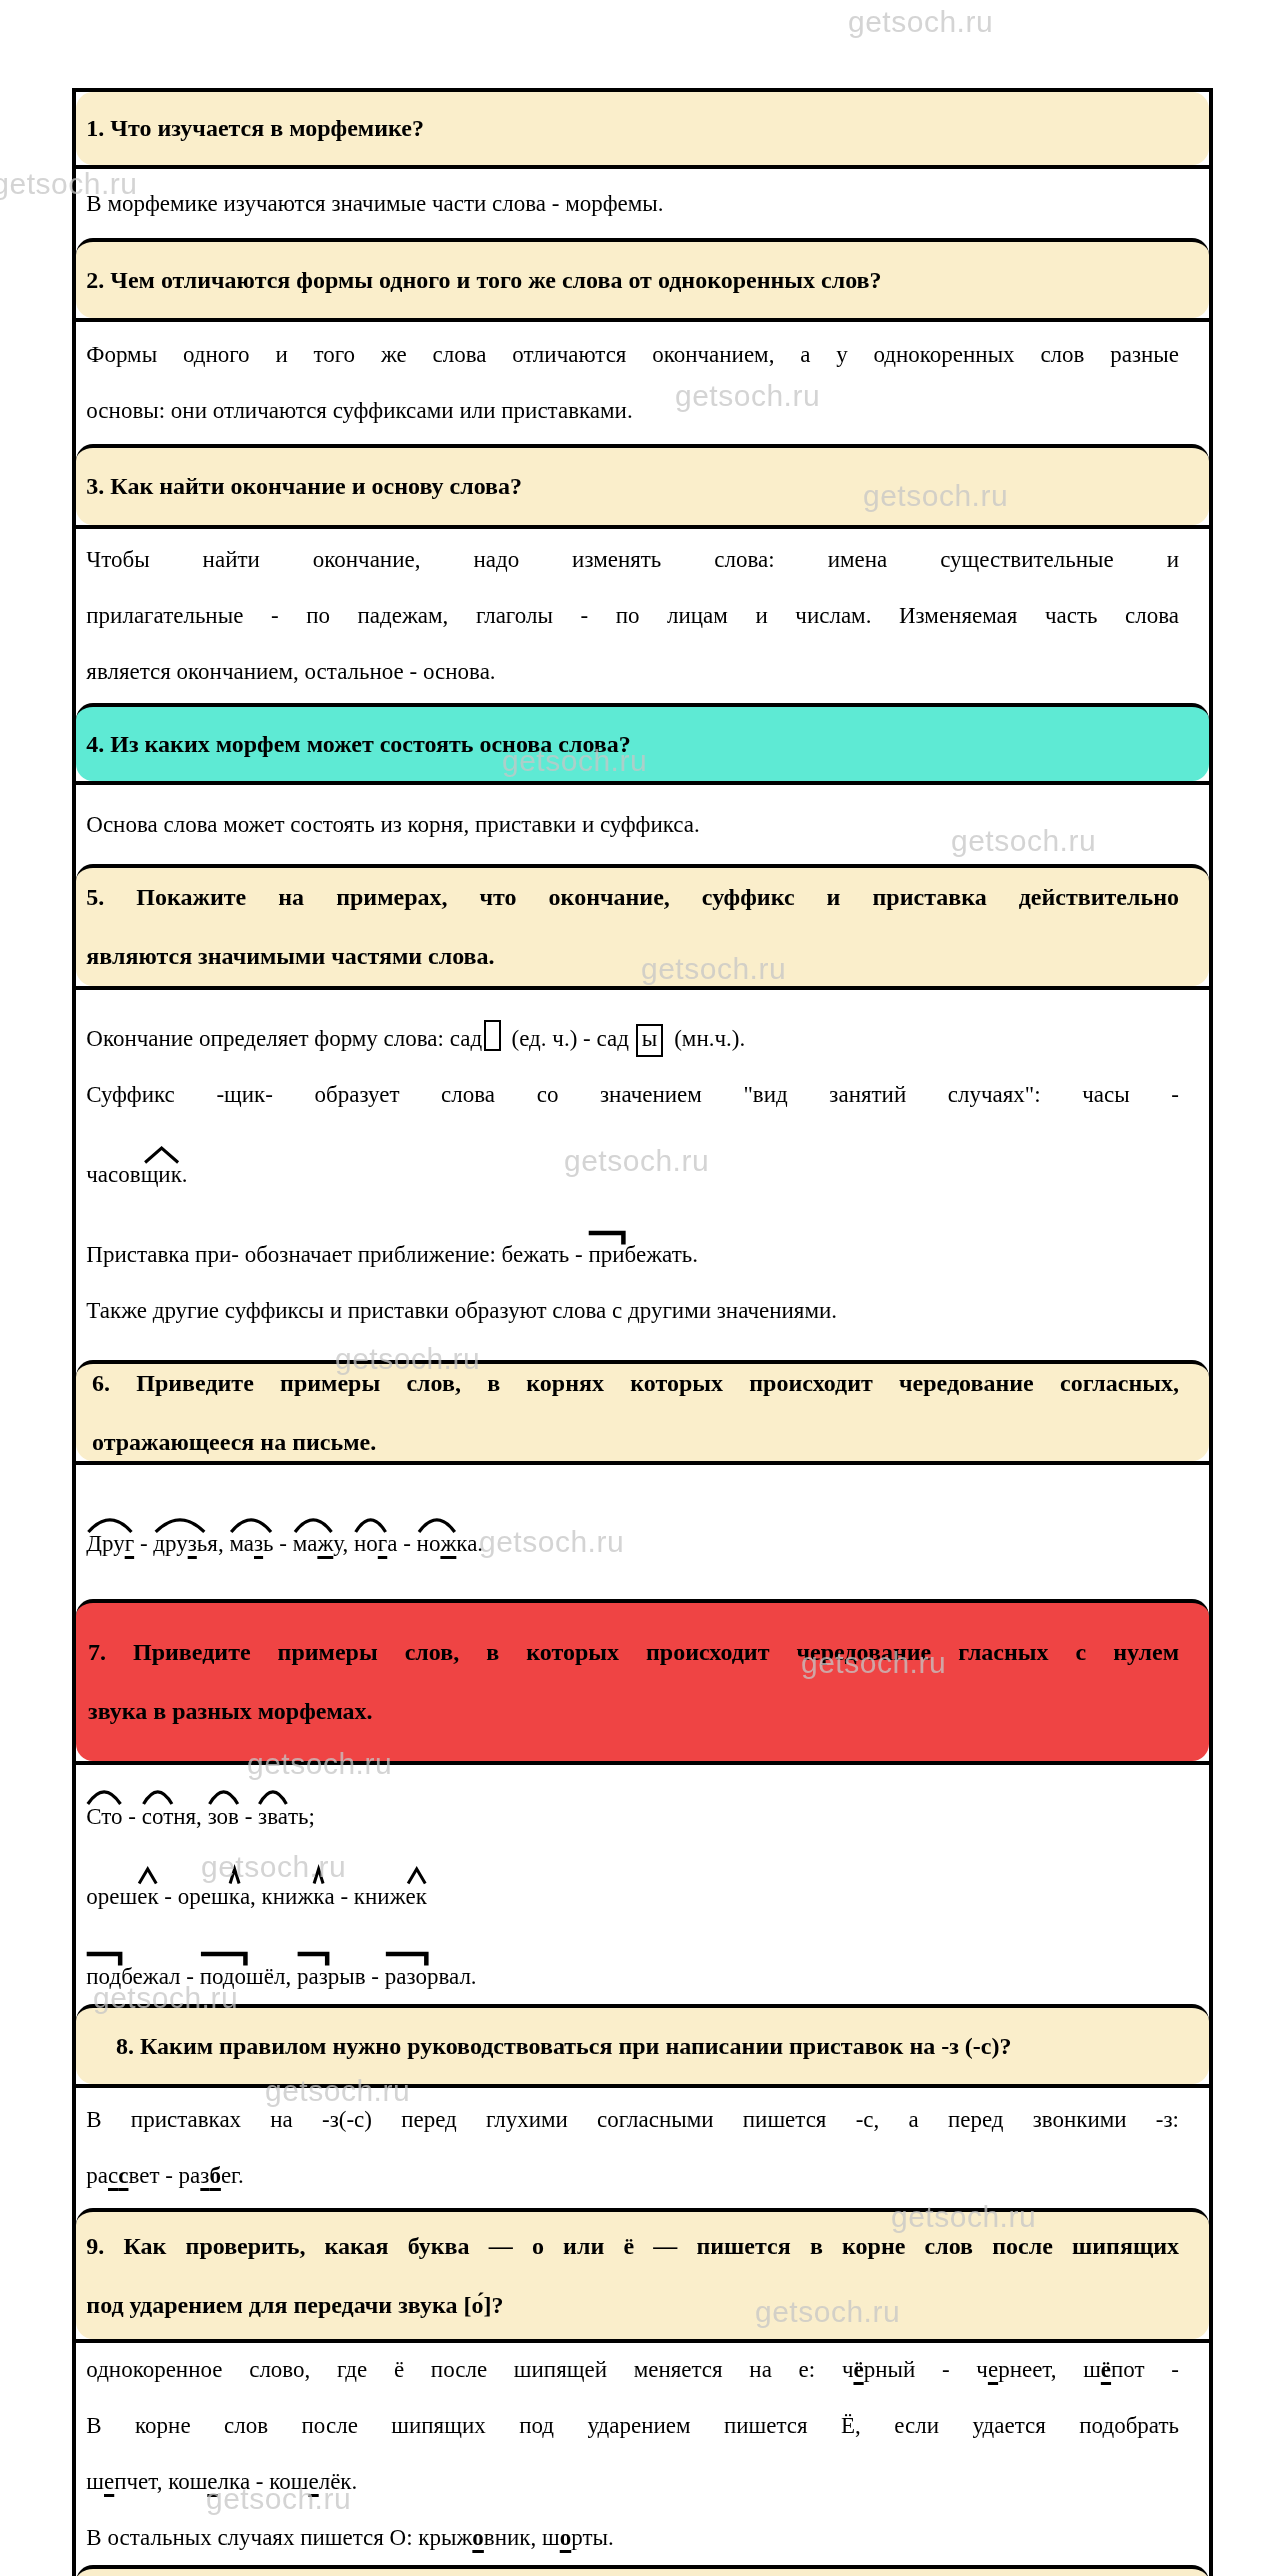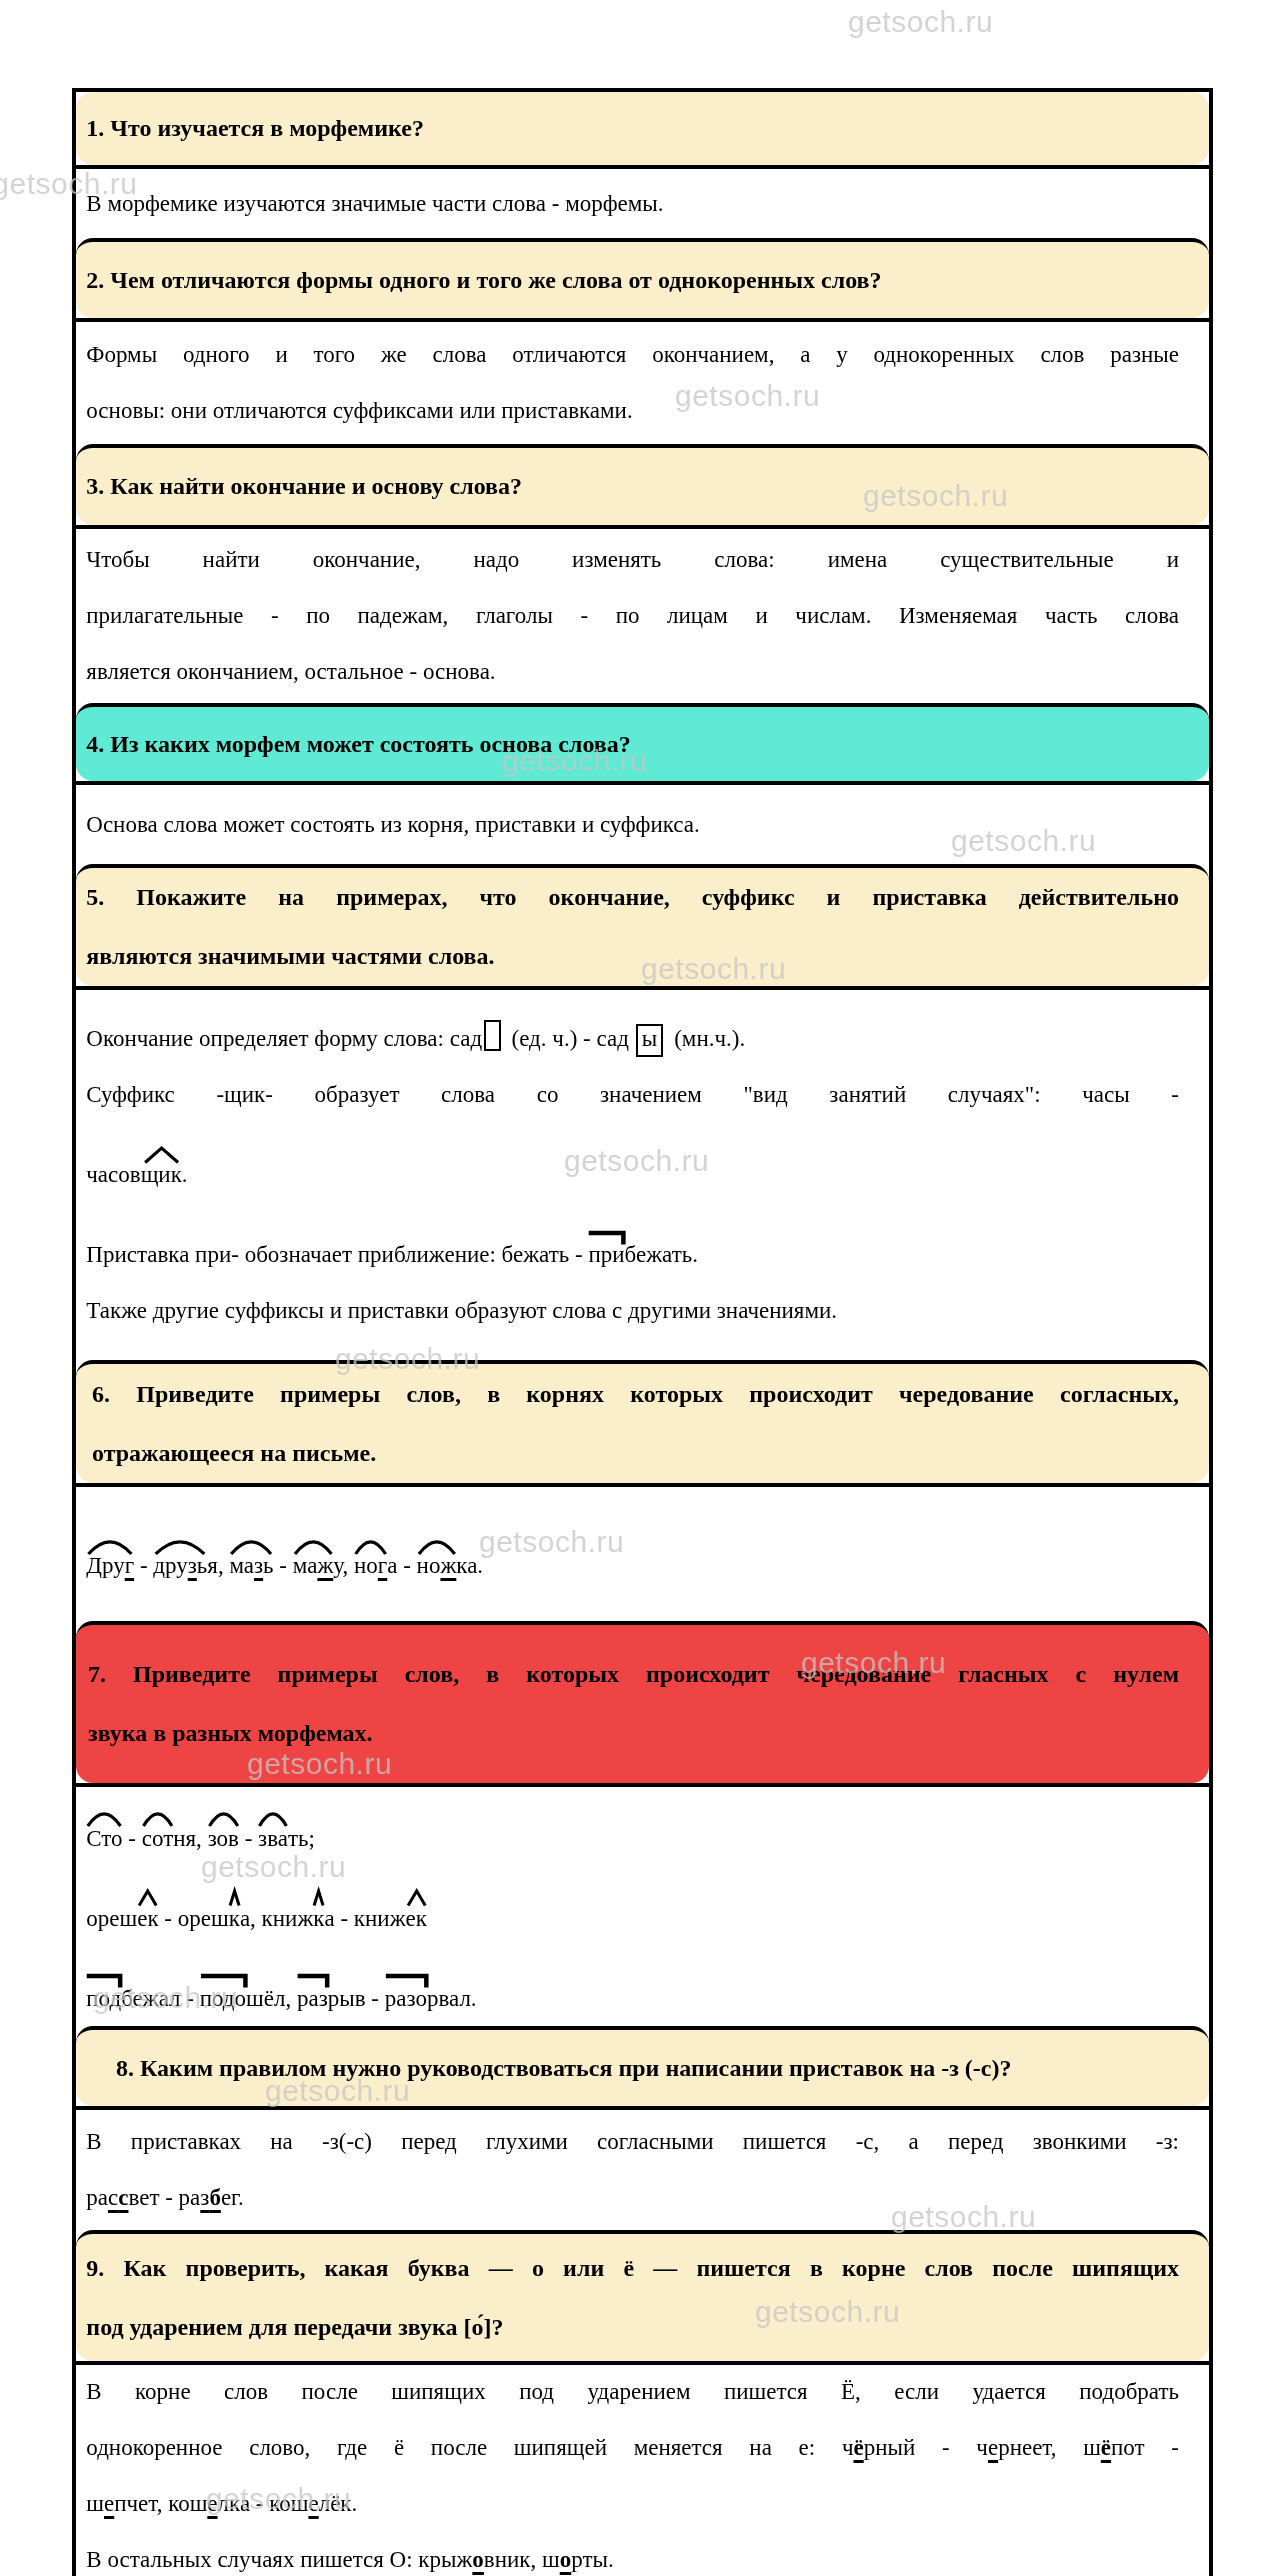--- a/index.html
+++ b/index.html
@@ -80,21 +80,21 @@
       <div class="block"><span>Окончание определяет форму слова: сад</span><span class="boxe"></span><span> (ед. ч.) - сад </span><span class="mk m-boxt">ы</span><span> (мн.ч.).</span></div>
       <div class="block just"><span>Суффикс -щик- образует слова со значением "вид занятий случаях": часы -</span></div>
       <div class="block tall"><span>часов</span><span class="mk m-suf"><svg viewBox="0 0 100 32" preserveAspectRatio="none">
             <path d="M10 32 L50 4 L90 32" fill="none" stroke="#000" stroke-width="3" vector-effect="non-scaling-stroke"></path>
           </svg>щик</span><span>.</span></div>
       <div class="block tall"><span>Приставка при- обозначает приближение: бежать - </span><span class="mk m-pre"><svg viewBox="0 0 100 28" preserveAspectRatio="none">
             <path d="M2 6 L98 6 L98 28" fill="none" stroke="#000" stroke-width="4.5" vector-effect="non-scaling-stroke"></path>
           </svg>при</span><span>бежать.</span></div>
       <div class="block"><span>Также другие суффиксы и приставки образуют слова с другими значениями.</span></div>
     </div>
-    <div class="row question" style="height: 123px; background: rgb(250, 238, 203); padding-left: 16px;">
+    <div class="row question" style="height: 101px; background: rgb(250, 238, 203); padding-left: 16px;">
       <div class="block just"><span>6. Приведите примеры слов, в корнях которых происходит чередование согласных,</span></div>
       <div class="block"><span>отражающееся на письме.</span></div>
     </div>
     <div class="row answer" style="height: 138px; background: rgb(255, 255, 255);">
       <div class="block tall"><span class="mk m-root"><svg viewBox="0 0 100 32" preserveAspectRatio="none">
             <path d="M5 31 Q50 -16 95 31" fill="none" stroke="#000" stroke-width="3.2" vector-effect="non-scaling-stroke"></path>
           </svg><span>Дру</span><span class="mk m-u">г</span></span><span> - </span><span class="mk m-root"><svg viewBox="0 0 100 32" preserveAspectRatio="none">
             <path d="M5 31 Q50 -16 95 31" fill="none" stroke="#000" stroke-width="3.2" vector-effect="non-scaling-stroke"></path>
           </svg><span>дру</span><span class="mk m-u">з</span><span>ь</span></span><span>я, </span><span class="mk m-root"><svg viewBox="0 0 100 32" preserveAspectRatio="none">
             <path d="M5 31 Q50 -16 95 31" fill="none" stroke="#000" stroke-width="3.2" vector-effect="non-scaling-stroke"></path>
@@ -144,22 +144,22 @@
     </div>
     <div class="row answer" style="height: 124px; background: rgb(255, 255, 255);">
       <div class="block just"><span>В приставках на -з(-с) перед глухими согласными пишется -с, а перед звонкими -з:</span></div>
       <div class="block"><span>ра</span><span class="mk m-u">с</span><span class="mk m-bu">с</span><span>вет - ра</span><span class="mk m-u">з</span><span class="mk m-bu">б</span><span>ег.</span></div>
     </div>
     <div class="row question" style="height: 131px; background: rgb(250, 238, 203);">
       <div class="block just"><span>9. Как проверить, какая буква — о или ё — пишется в корне слов после шипящих</span></div>
       <div class="block"><span>под ударением для передачи звука [о́]?</span></div>
     </div>
     <div class="row answer" style="height: 226px; background: rgb(255, 255, 255);">
+      <div class="block just"><span>однокоренное слово, где ё после шипящей меняется на е: ч</span><span class="mk m-bu">ё</span><span>рный - ч</span><span class="mk m-u">е</span><span>рнеет, ш</span><span class="mk m-bu">ё</span><span>пот -</span></div>
       <div class="block just"><span>В корне слов после шипящих под ударением пишется Ё, если удается подобрать</span></div>
-      <div class="block just"><span>однокоренное слово, где ё после шипящей меняется на е: ч</span><span class="mk m-bu">ё</span><span>рный - ч</span><span class="mk m-u">е</span><span>рнеет, ш</span><span class="mk m-bu">ё</span><span>пот -</span></div>
       <div class="block"><span>ш</span><span class="mk m-u">е</span><span>пчет, кош</span><span class="mk m-u">е</span><span>лка - кош</span><span class="mk m-u">е</span><span>лёк.</span></div>
       <div class="block"><span>В остальных случаях пишется О: крыж</span><span class="mk m-bu">о</span><span>вник, ш</span><span class="mk m-bu">о</span><span>рты.</span></div>
     </div>
     <div class="row question" style="height: 81px; background: rgb(250, 238, 203);">
       <div class="block"></div>
     </div>
   </div>
 
 <span class="watermark" style="left: 848px; top: 5.2px; color: rgb(198, 198, 198);">getsoch.ru</span>
 <span class="watermark" style="left: -7.7px; top: 167px; color: rgb(198, 198, 198);">getsoch.ru</span>

